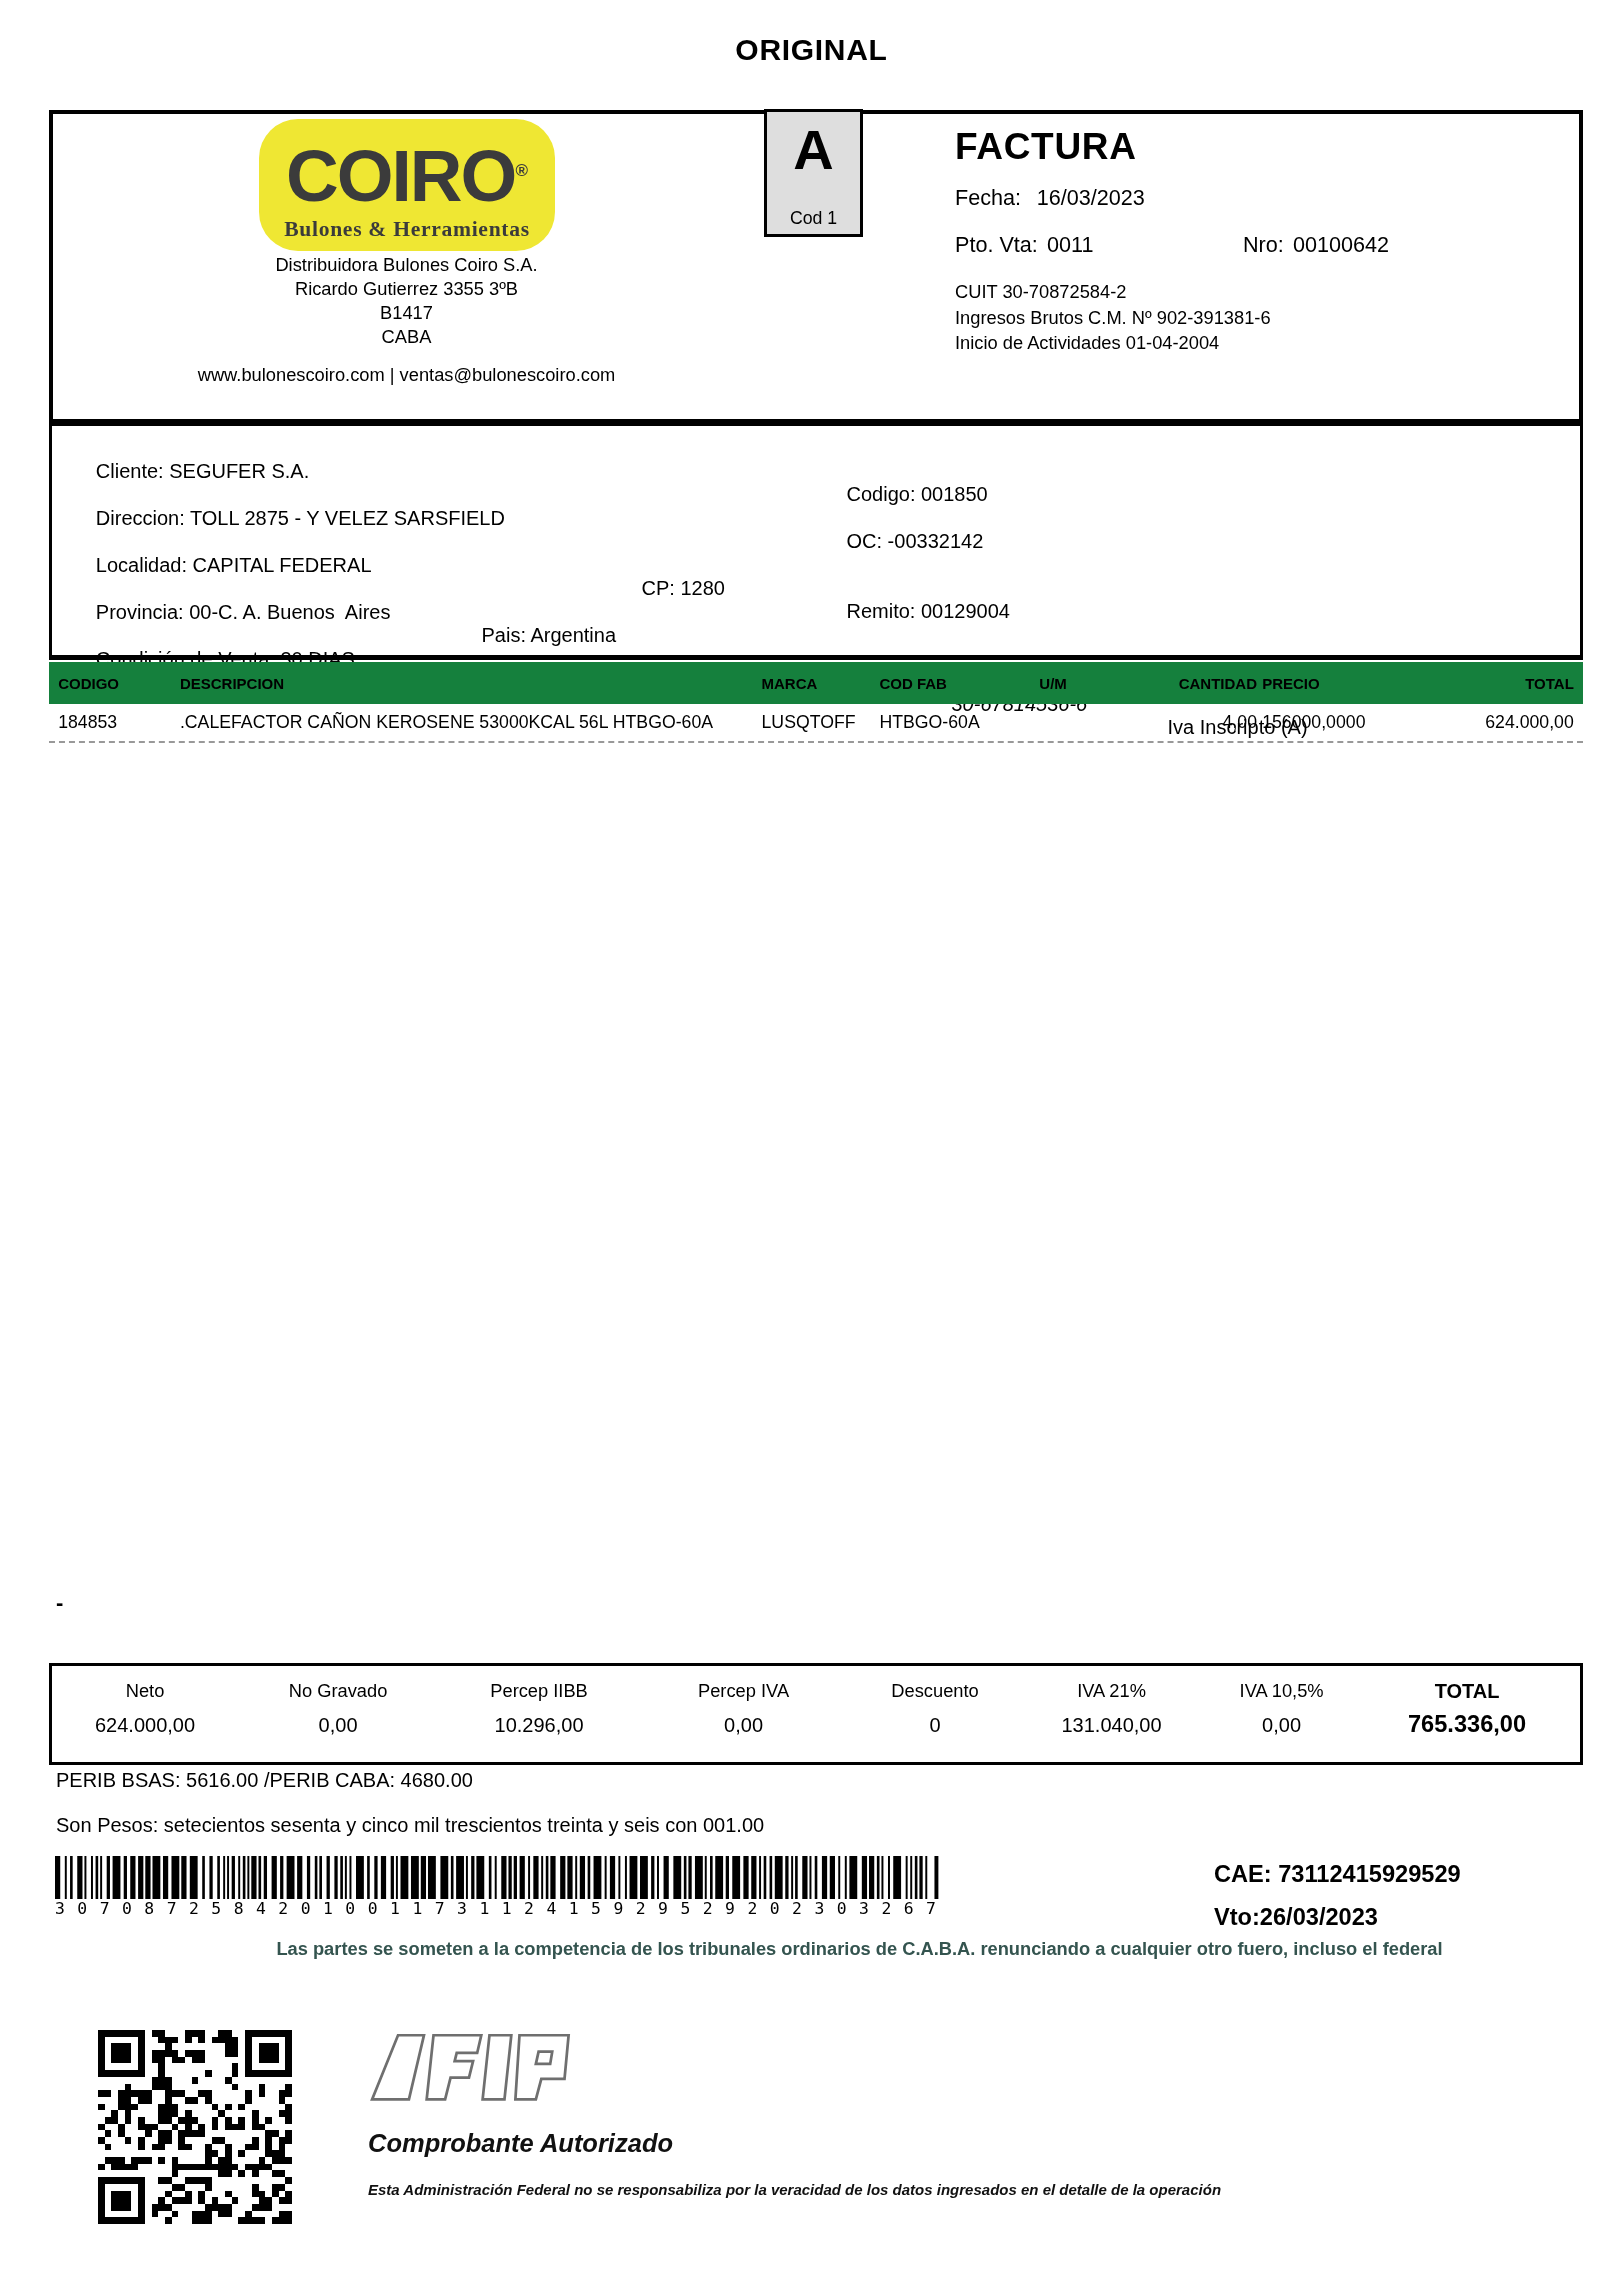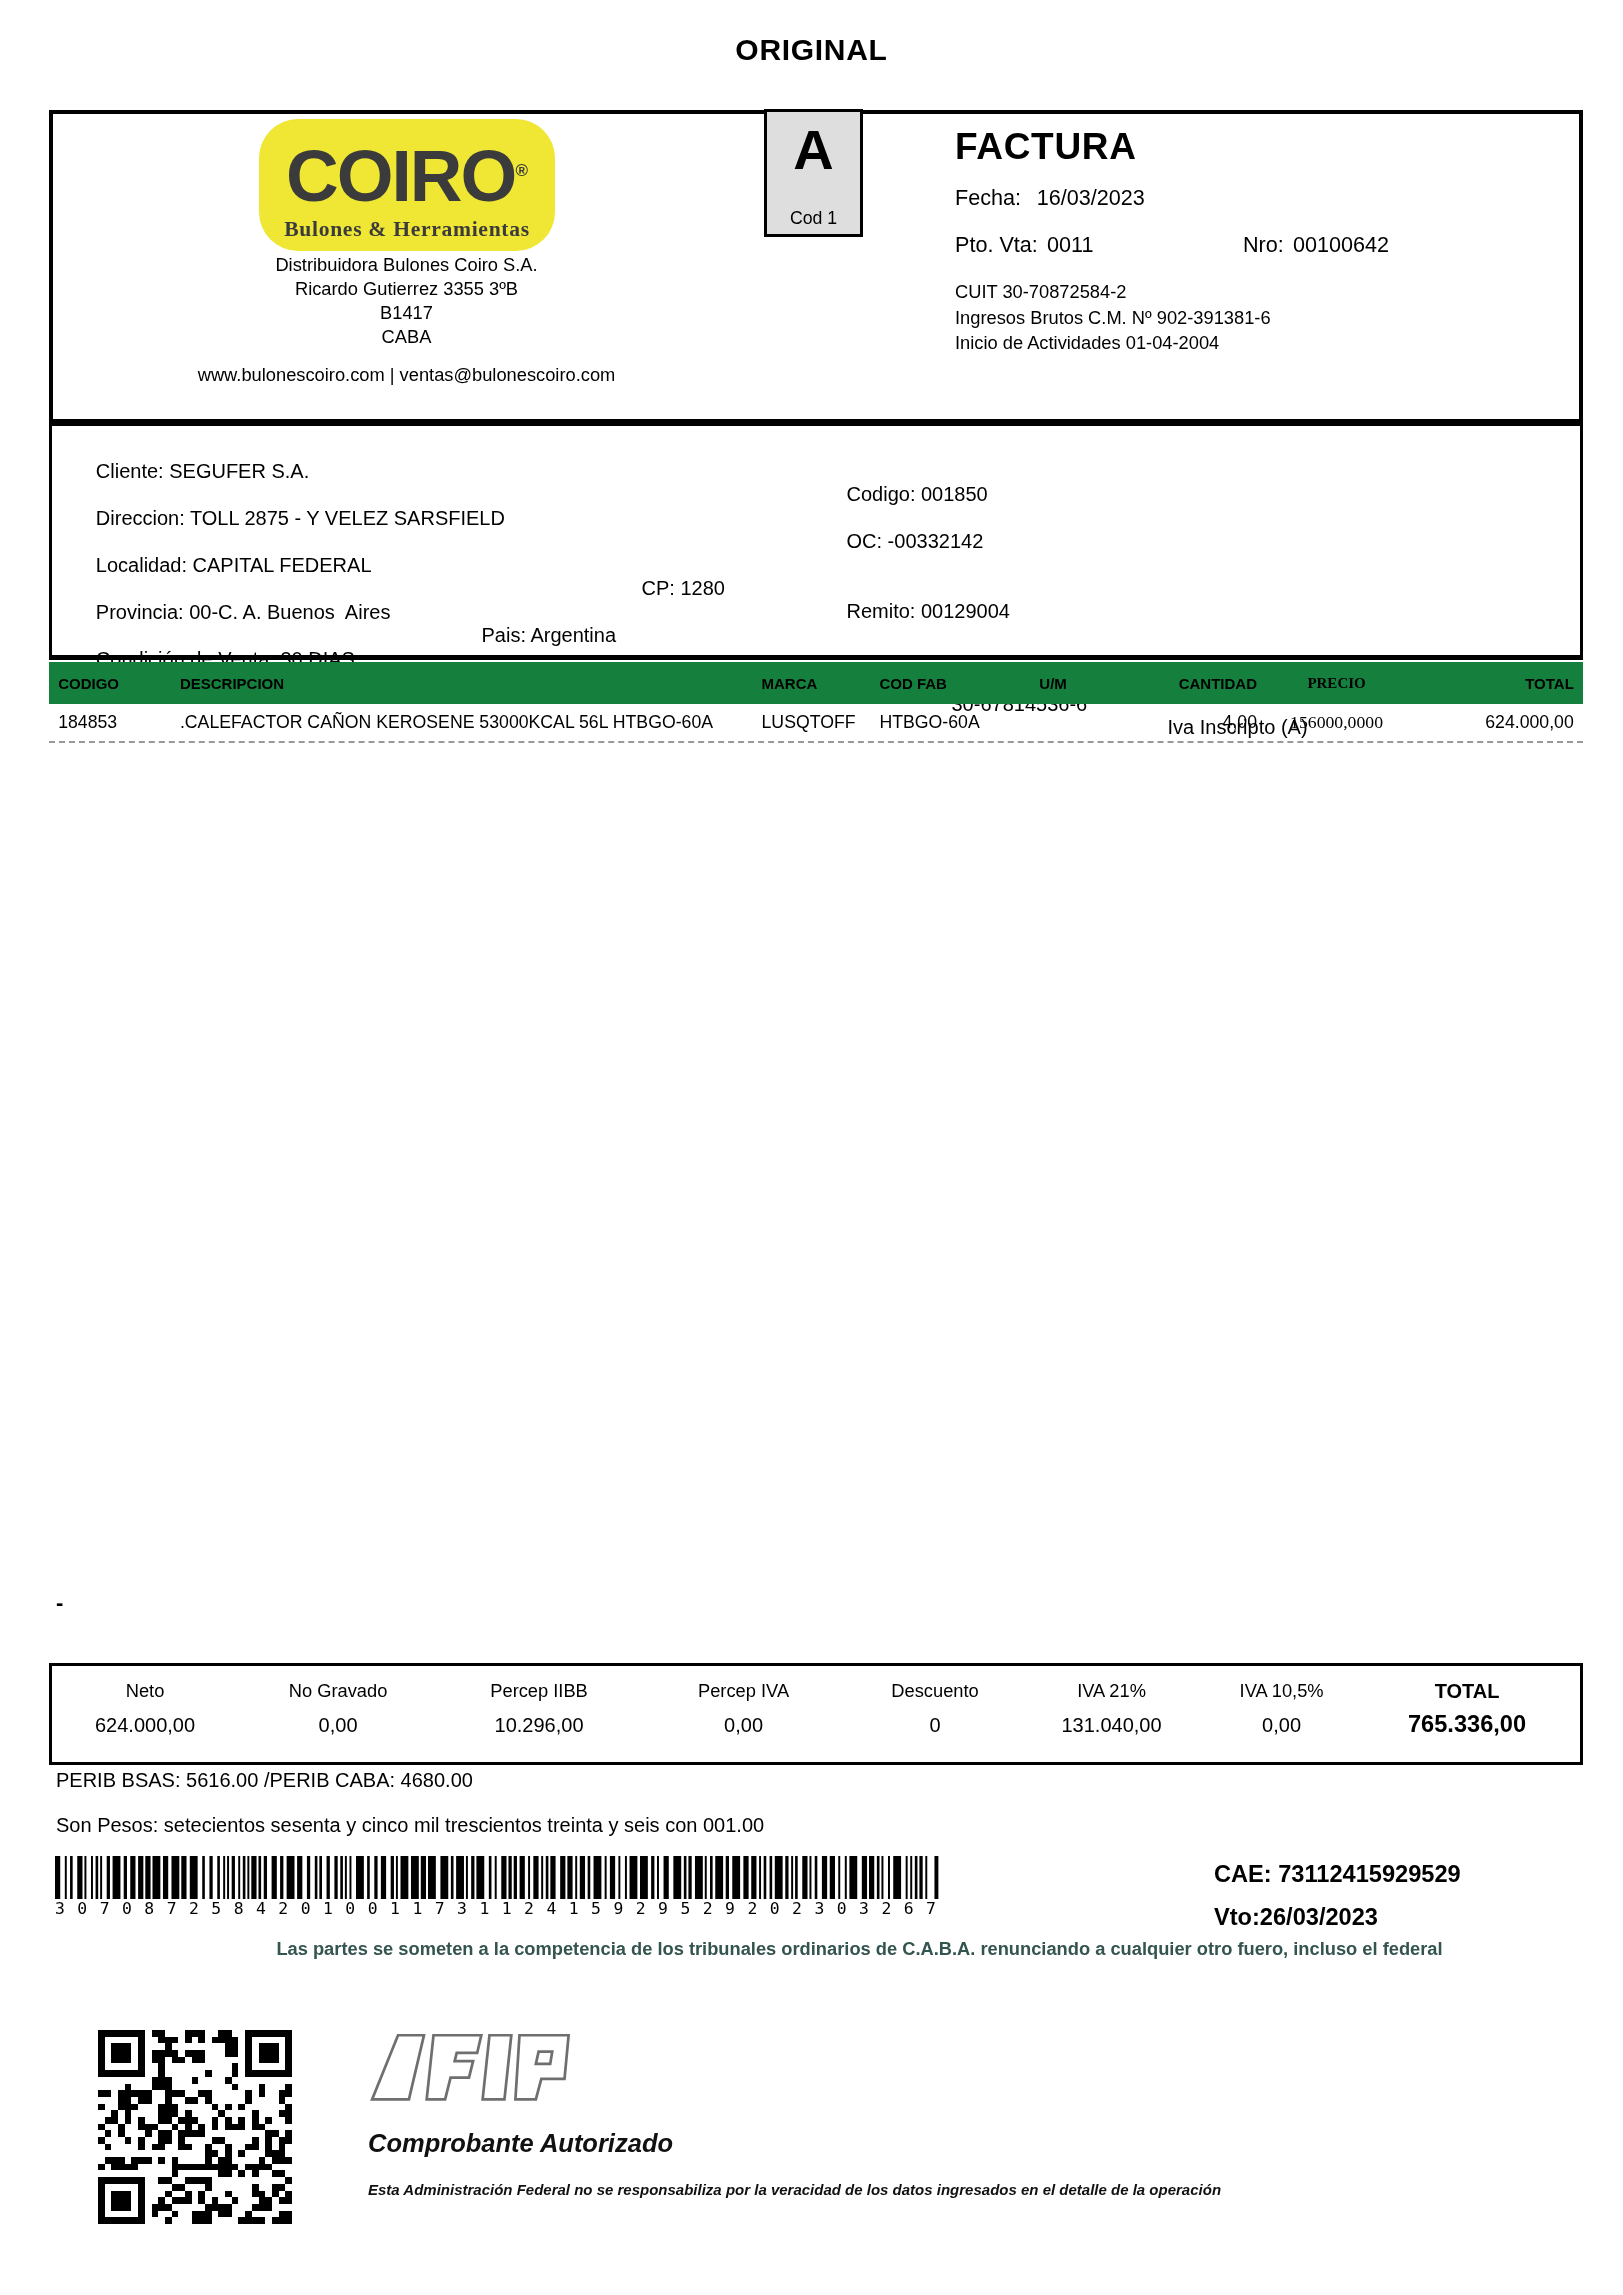--- a/index.html
+++ b/index.html
@@ -34,35 +34,35 @@
   .lbl-gap{margin-left:9.2px;}
   .fiscal-lines{position:absolute;left:902px;top:165px;font-size:18.3px;line-height:25.5px;}
 
   
   .client-box{position:absolute;left:49px;top:423px;width:1534px;height:237px;
         border:3.3px solid #000;border-bottom:5.9px solid #000;box-sizing:border-box;font-size:20px;}
   .crow{position:absolute;left:10.5px;width:1512px;white-space:pre;}
   .crow .rcol{position:absolute;left:784px;}
   .crow .cp{position:absolute;left:579px;}
   .crow .pais{position:absolute;left:419px;}
-  .crow .cuitv{position:absolute;left:105px;}
+  .crow .cuitv{position:absolute;left:105px;font-style:italic;}
   .crow .iva{position:absolute;left:321px;}
   .cr1{top:10.5px;} .cr2{top:58px;} .cr3{top:105px;} .cr4{top:152px;} .cr5{top:199px;}
 
   
   .tbl-head{position:absolute;left:49px;top:662px;width:1534px;height:42px;background:#15803d;
         display:flex;align-items:center;font-weight:bold;font-size:15px;box-sizing:border-box;}
   .tbl-row{position:absolute;left:49px;top:712px;width:1534px;display:flex;font-size:17.7px;}
   .c1{width:131px;padding-left:9.2px;box-sizing:border-box;}
   .c2{width:582px;box-sizing:border-box;}
   .c3{width:118px;box-sizing:border-box;}
   .c4{width:160px;box-sizing:border-box;}
   .c5{width:59px;box-sizing:border-box;}
   .c6{width:164px;text-align:right;padding-right:5.2px;box-sizing:border-box;}
-  .c7{width:154px;text-align:center;padding-right:5.2px;box-sizing:border-box;font-family:Liberation Serif, serif;}
+  .c7{width:154px;text-align:left;padding-right:5.2px;box-sizing:border-box;}
   .c8{width:167px;text-align:right;padding-right:9.2px;box-sizing:border-box;}
   .tbl-dash{position:absolute;left:49px;top:741px;width:1534px;border-top:2.6px dashed #999;}
 
   .lone-dash{position:absolute;left:56px;top:1590px;font-size:22px;font-weight:bold;}
 
   
   .totals-box{position:absolute;left:49px;top:1663px;width:1534px;height:102px;
         border:3.3px solid #000;box-sizing:border-box;}
   .trow{position:absolute;left:0;width:1528px;display:flex;}
   .trow-labels{top:14.4px;font-size:18.3px;}

